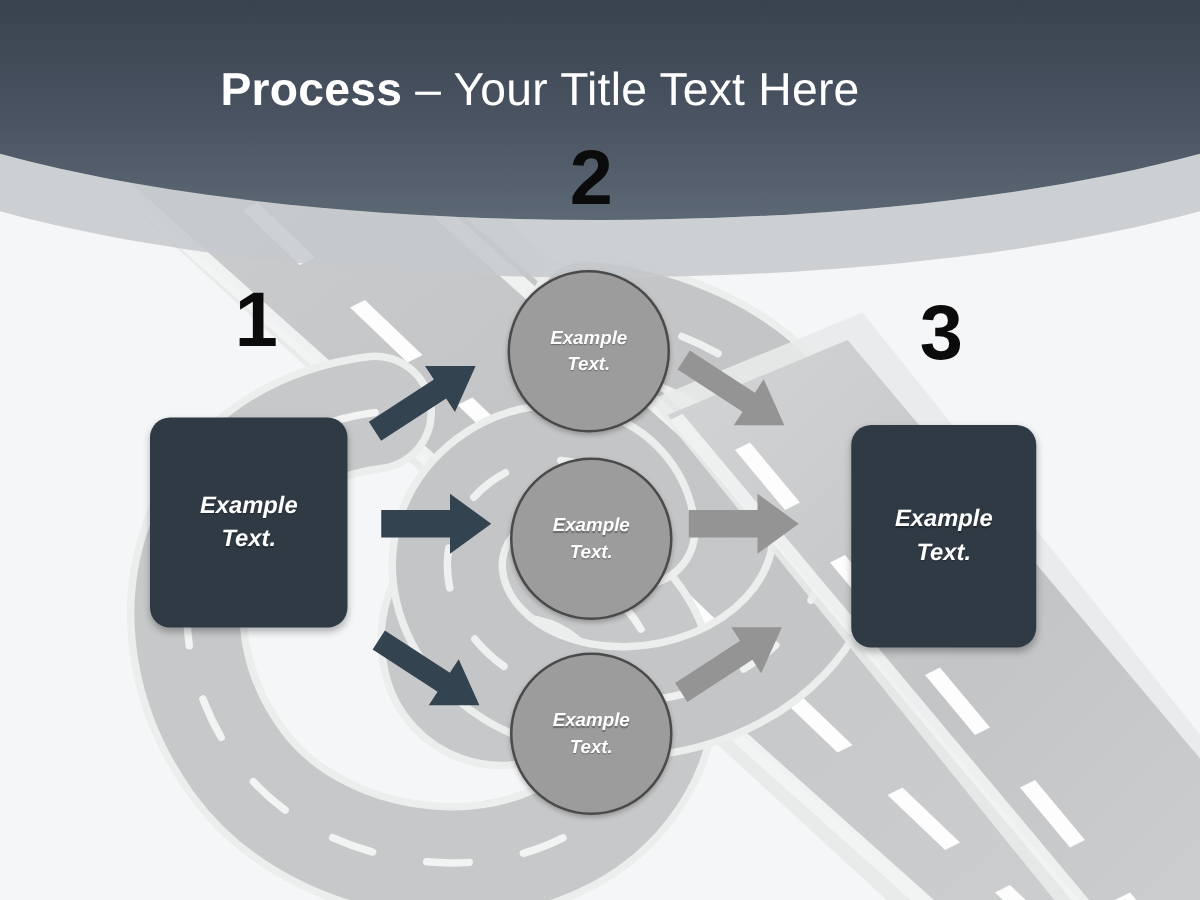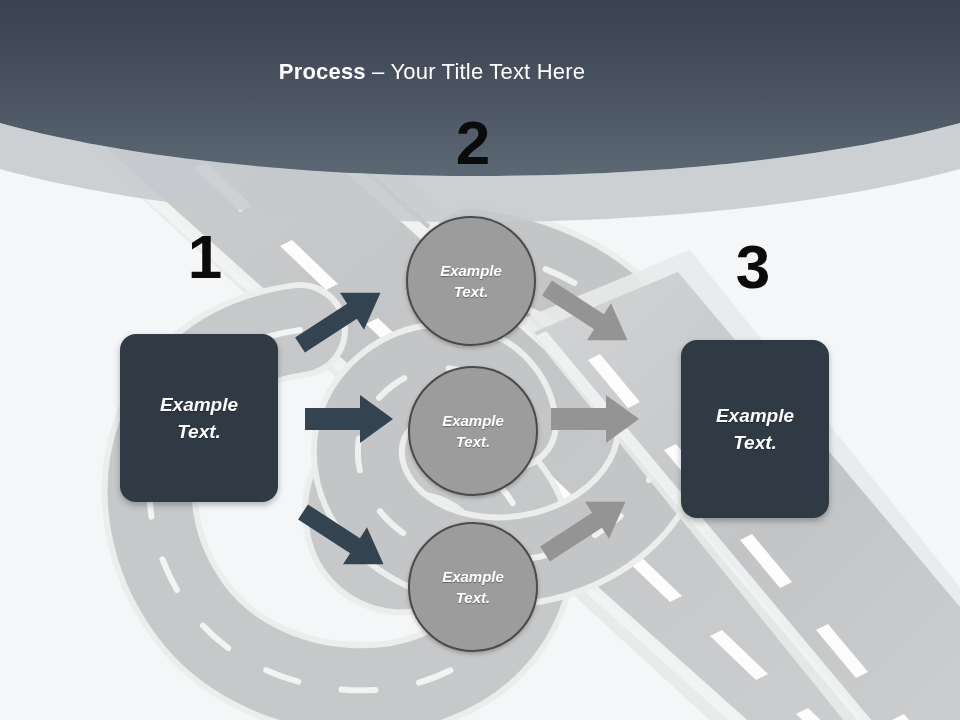--- a/index.html
+++ b/index.html
@@ -34,21 +34,21 @@
     height: 200px;
     pointer-events: none;
   }
 
   #title {
     position: absolute;
     left: 0;
     top: 50px;
     width: 864px;
     text-align: center;
-    font-size: 22px;
+    font-size: 37px;
     line-height: 44px;
     color: #ffffff;
     letter-spacing: 0.2px;
     white-space: nowrap;
   }
   #title .strong {
     font-weight: bold;
   }
   #title .light {
     font-weight: normal;

